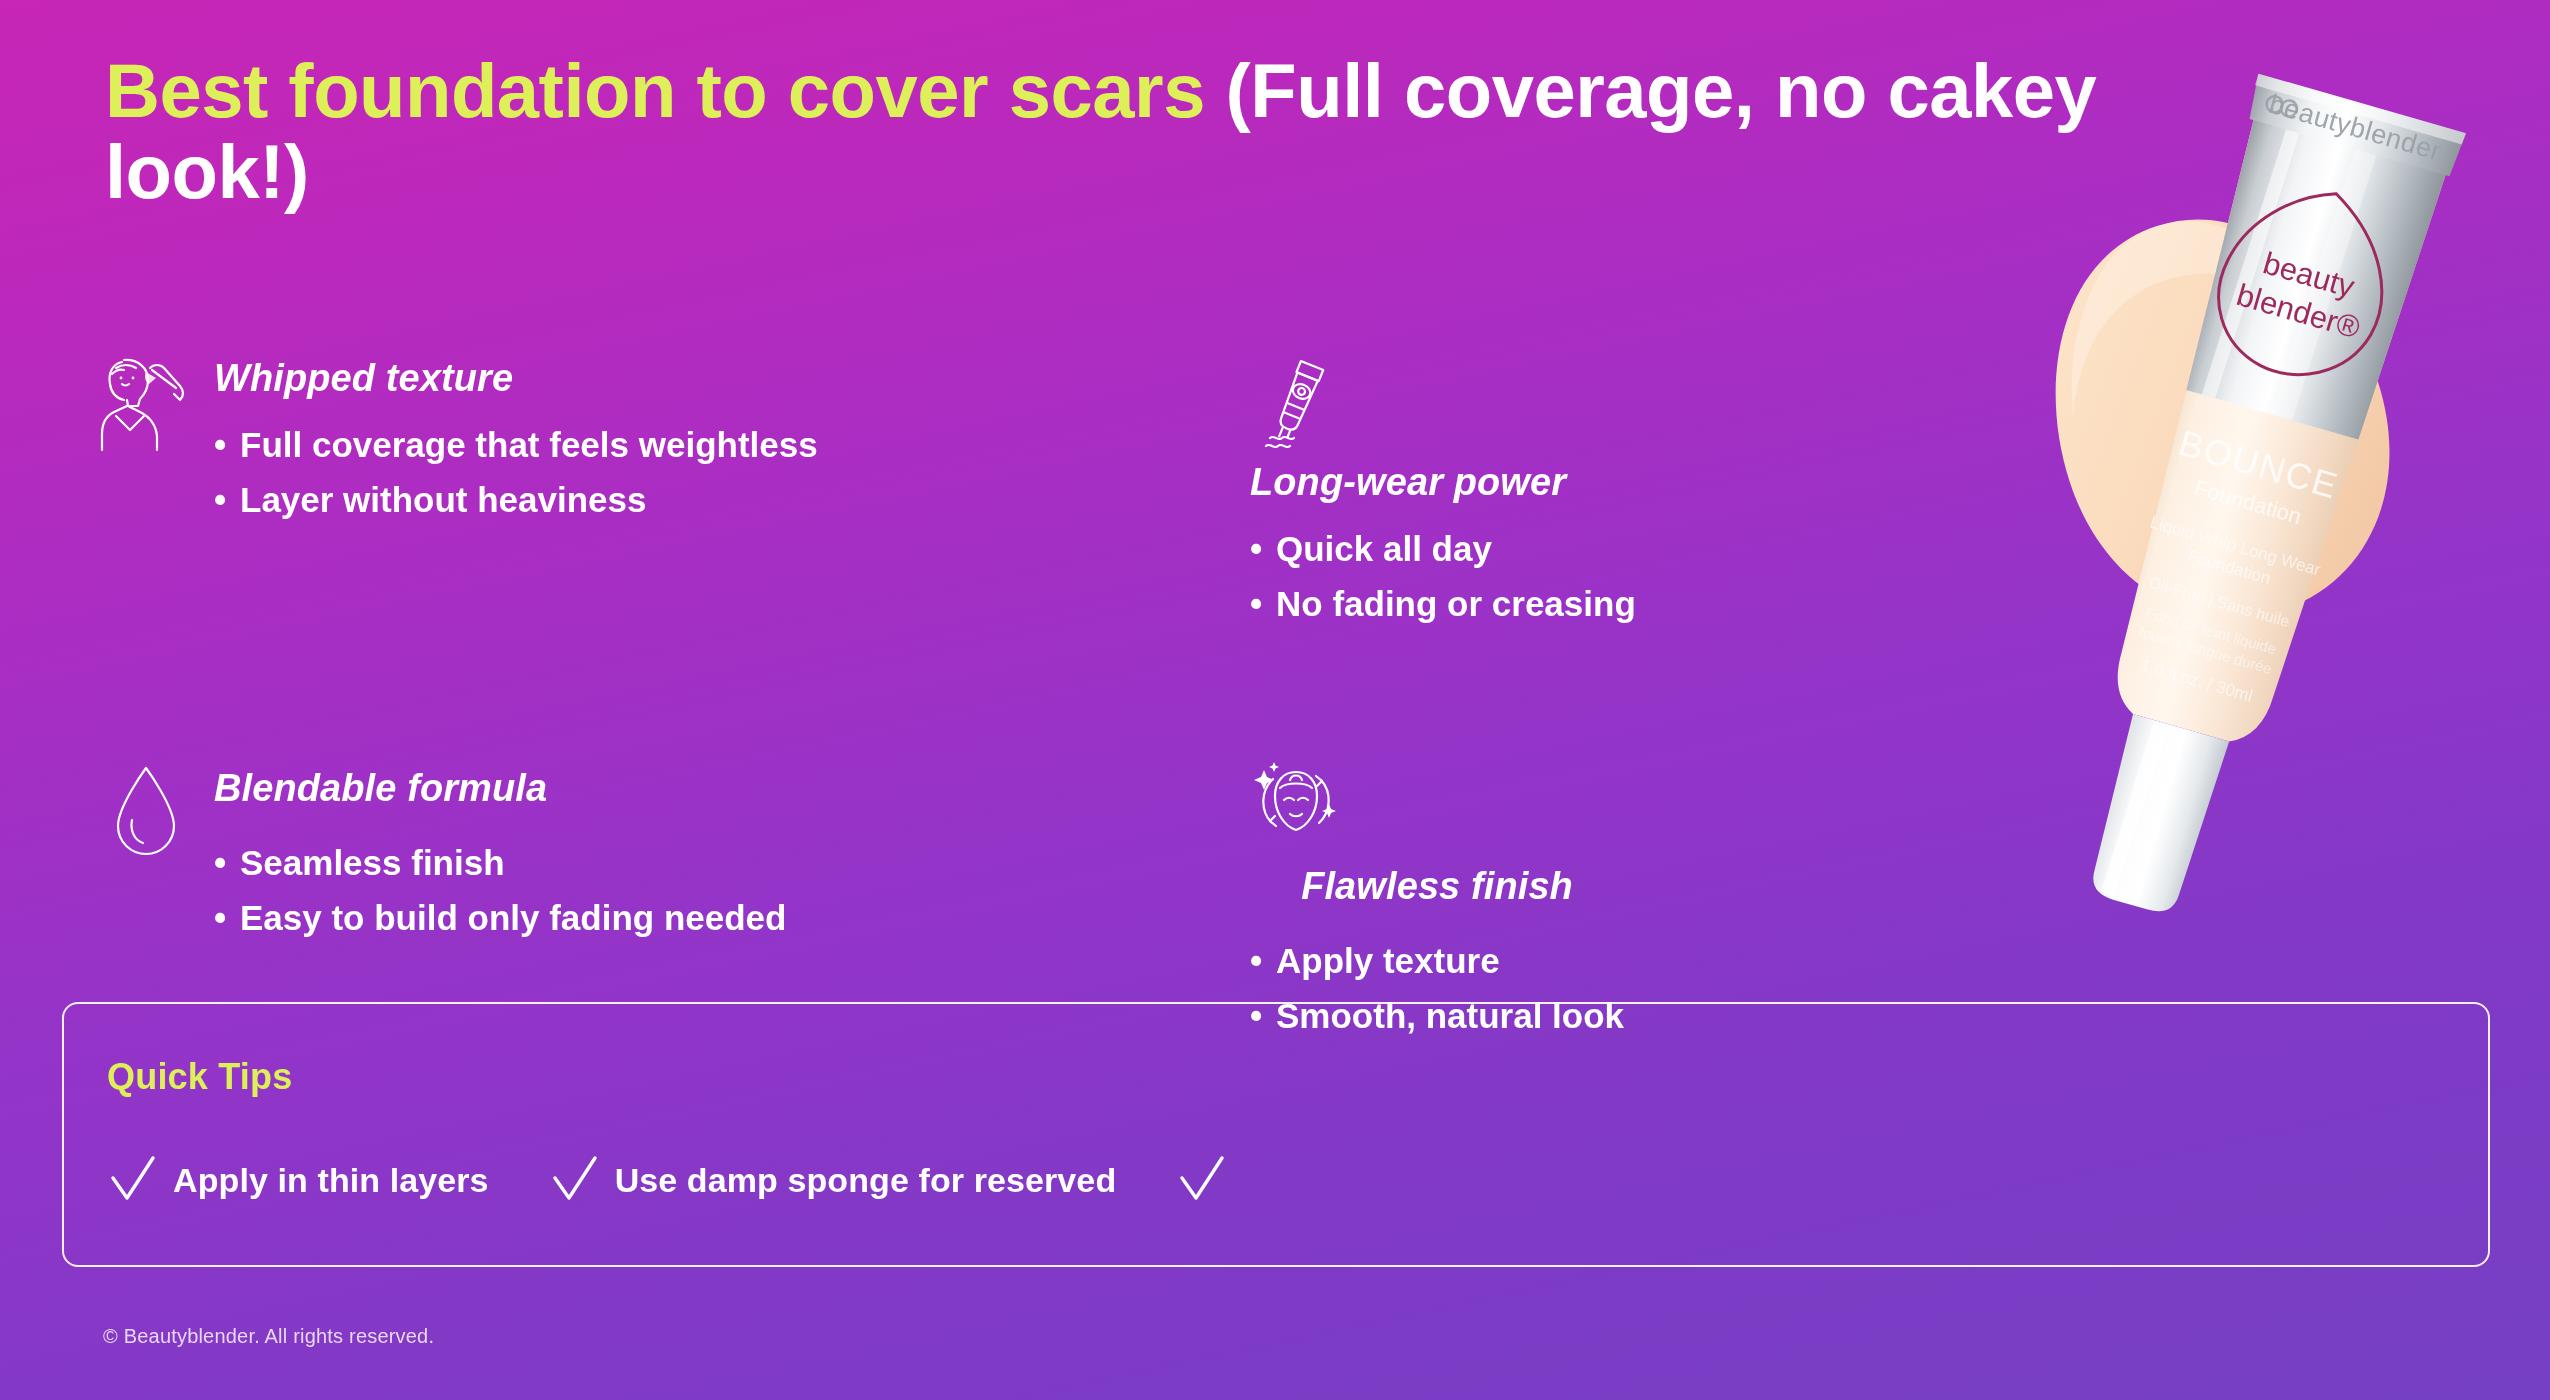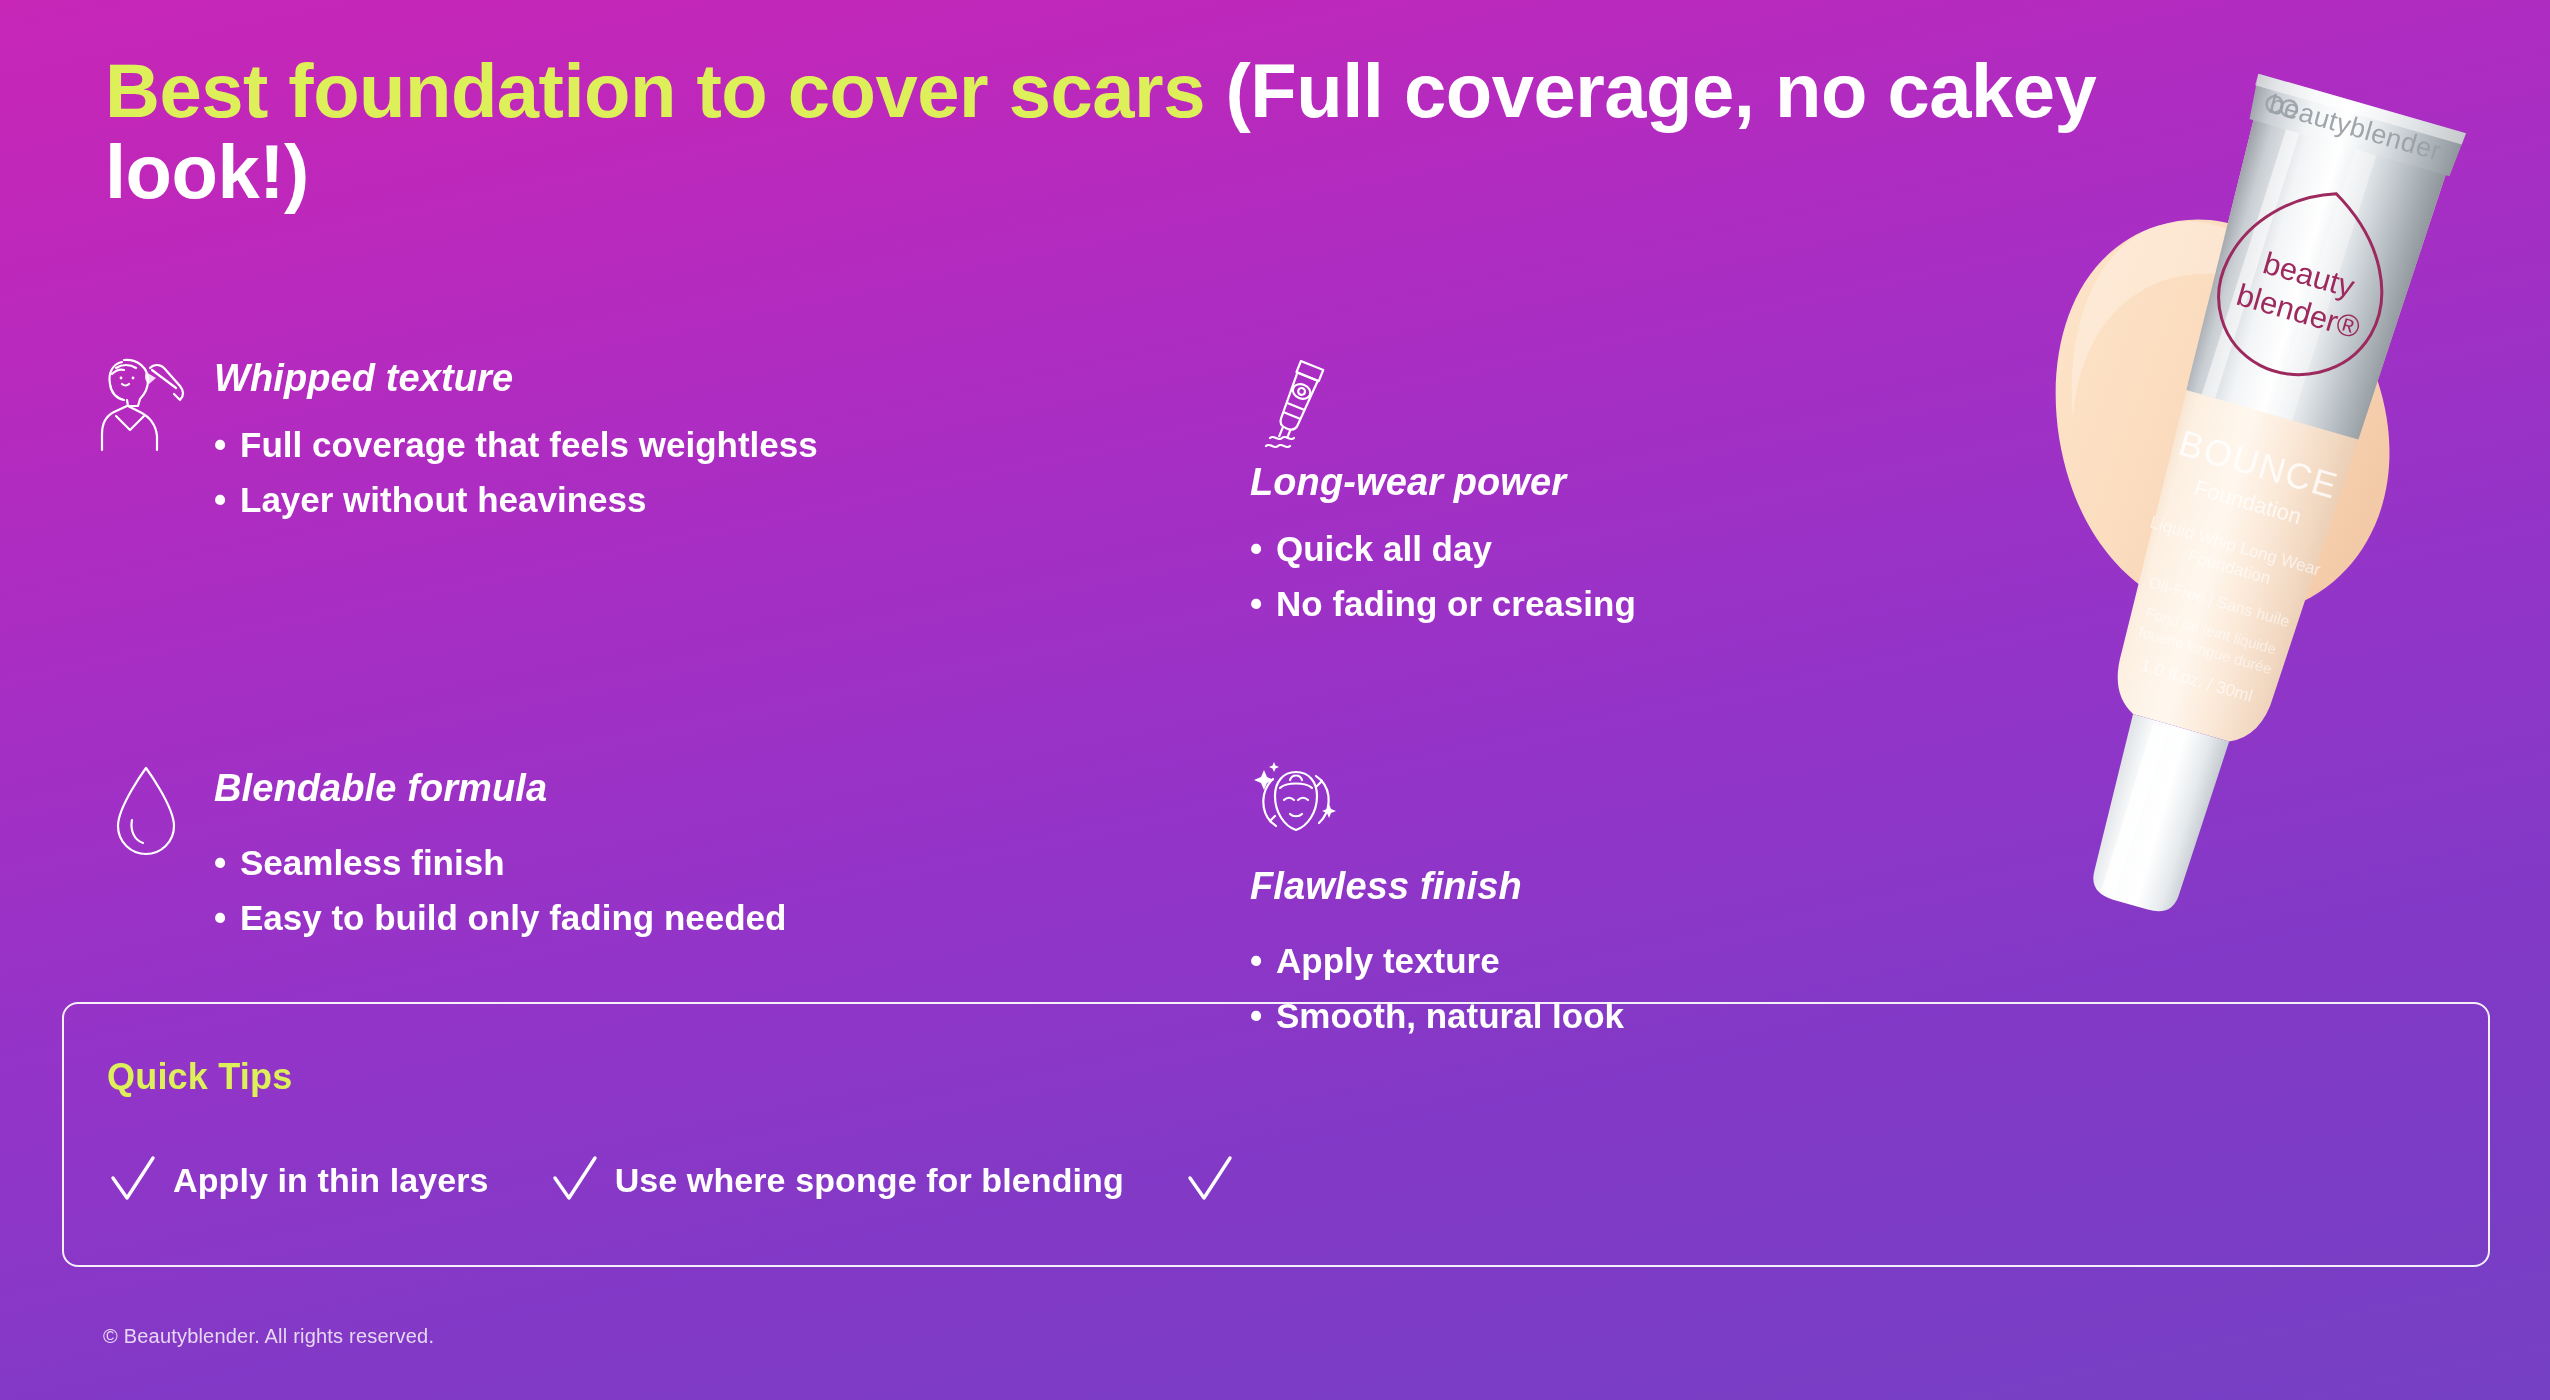--- a/index.html
+++ b/index.html
@@ -75,21 +75,21 @@
     position:relative;
     white-space:nowrap;
   }
   .feat-points li .dot {
     position:absolute; left:0; top:0;
   }
 
   
   .feature.col-right .feat-title { margin-bottom:24px; }
   .row2 .feature.col-left .feat-title  { margin-bottom:32px; }
-  .row2 .feature.col-right .feat-title { margin-bottom:32px; }
+  .row2 .feature.col-right .feat-title { margin-bottom:32px;text-align:center; }
   .row2 .feature.col-left .feat-icon  { top:0px; }
   .row2 .feature.col-right .feat-icon { top:-12px; }
   .row2 .feature.col-right .feat-body { padding-top:0; }
 
   
   .tips-box {
     position:absolute;
     left:62px; top:1002px;
     width:2428px; height:265px;
     border:2.5px solid rgba(255,255,255,0.92);
@@ -370,21 +370,21 @@
         </span>
         <span class="tip-label">Apply in thin layers</span>
       </div>
 
       <div class="tip">
         <span class="check">
           <svg viewBox="0 0 52 56" fill="none" stroke="#ffffff" stroke-width="3.4" stroke-linecap="round" stroke-linejoin="round">
             <path d="M6 26 L20 46 L46 6"></path>
           </svg>
         </span>
-        <span class="tip-label">Use where sponge for blending</span>
+        <span class="tip-label">Use damp sponge for reserved</span>
       </div>
 
       <div class="tip">
         <span class="check">
           <svg viewBox="0 0 52 56" fill="none" stroke="#ffffff" stroke-width="3.4" stroke-linecap="round" stroke-linejoin="round">
             <path d="M6 26 L20 46 L46 6"></path>
           </svg>
         </span>
       </div>
     </div>

